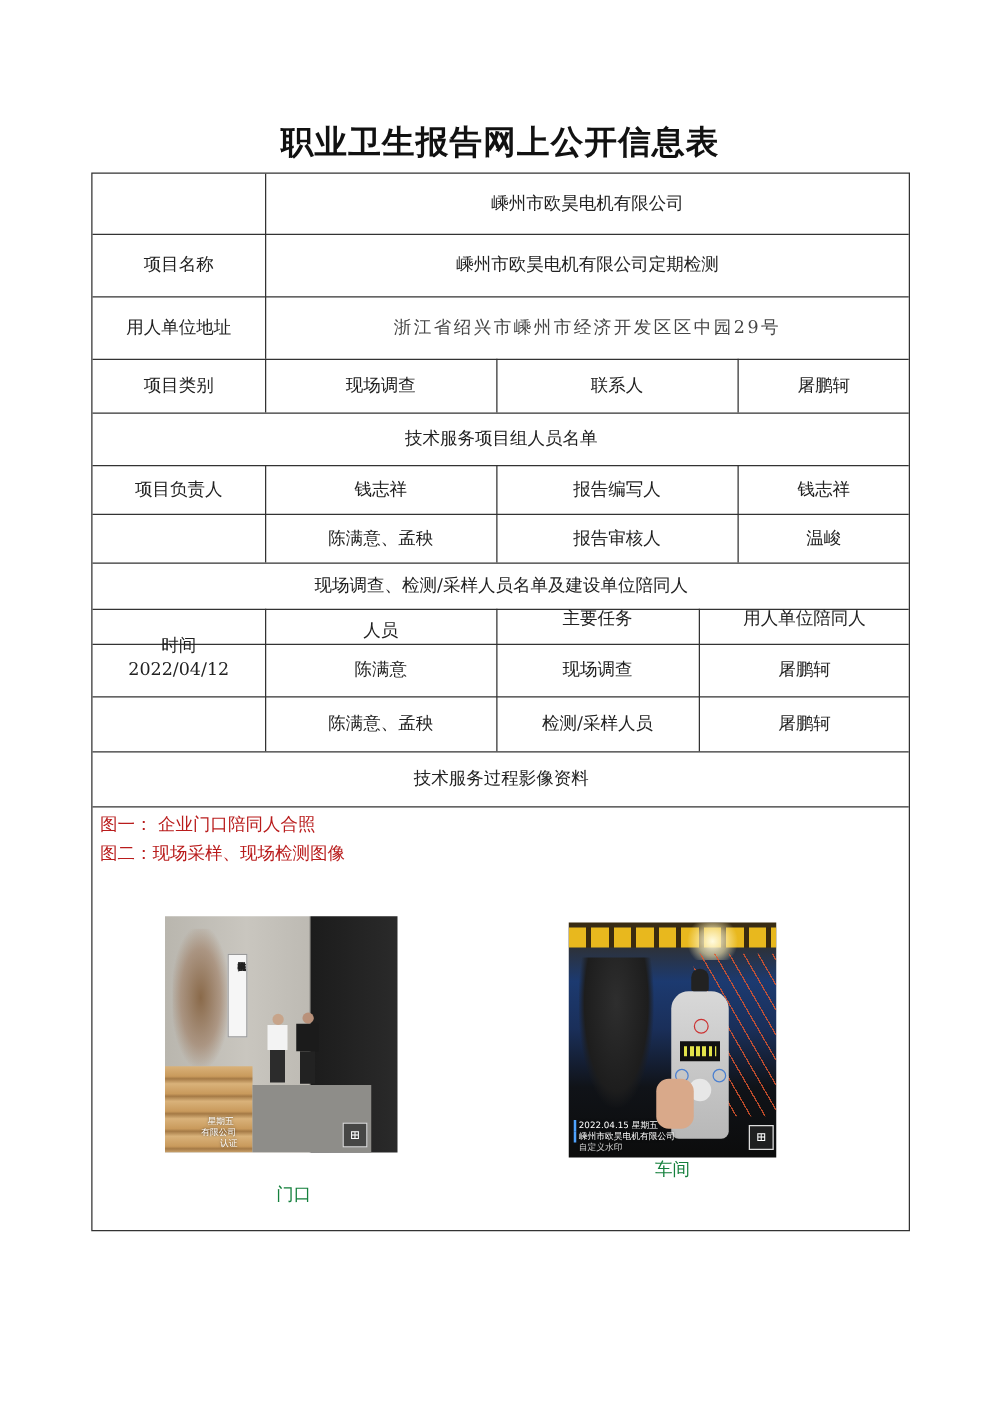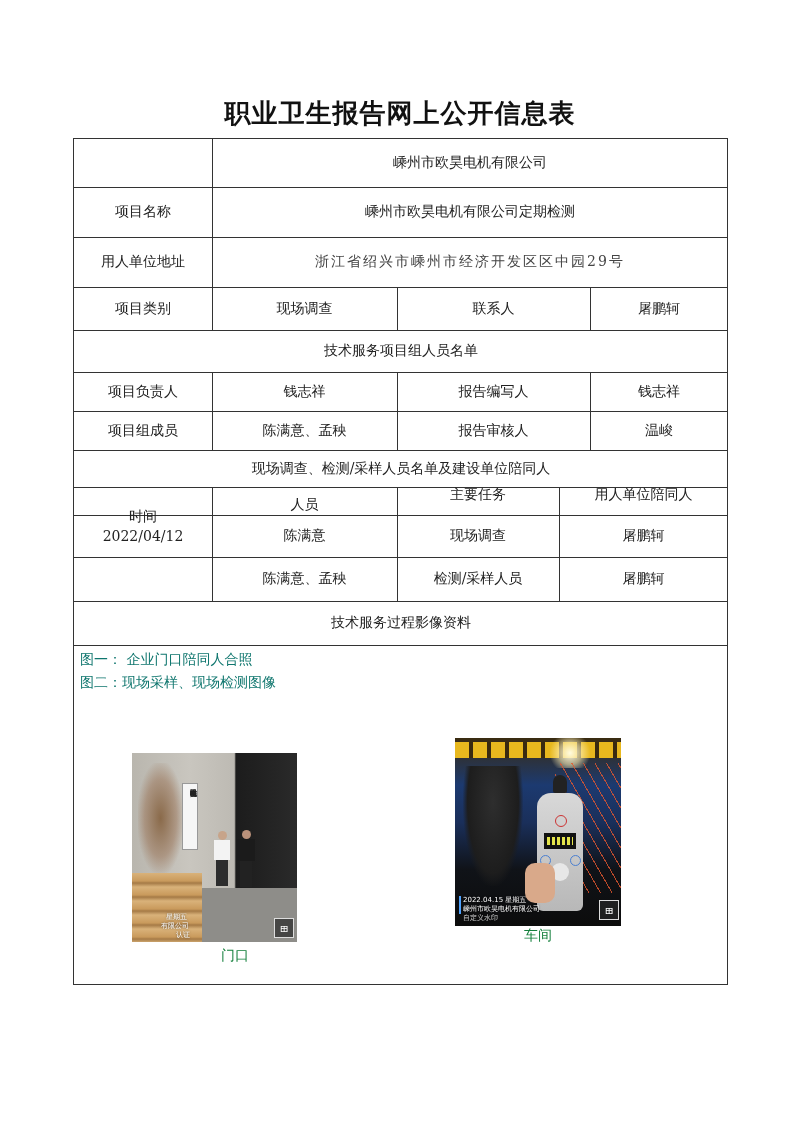--- a/index.html
+++ b/index.html
@@ -8,21 +8,21 @@
   .title { position:absolute; left:0; width:800px; top:96px; text-align:center;
            font-size:26px; font-weight:bold; letter-spacing:1px; color:#111;
            font-family:"DejaVu Sans","Liberation Sans",sans-serif; }
   .tbl { position:absolute; left:73px; top:138px; width:655px; height:847px;
          border:1.5px solid #333; box-sizing:border-box; }
   .hl { position:absolute; height:0; border-top:1.3px solid #333; }
   .vl { position:absolute; width:0; border-left:1.3px solid #333; }
   .cell { position:absolute; display:flex; align-items:center; justify-content:center;
           font-size:14px; color:#222; text-align:center; }
   .addr { letter-spacing:2px; color:#444; }
-  .note { position:absolute; left:6px; font-size:14px; color:#0f766e; }
+  .note { position:absolute; left:6px; font-size:14px; color:#b91c1c; }
   .photo { position:absolute; overflow:hidden; }
   .caption { position:absolute; font-size:14px; color:#15803d; text-align:center; width:80px; }
   .wm { position:absolute; font-family:"DejaVu Sans","Liberation Sans",sans-serif;
         color:#fff; font-size:7px; line-height:9px; white-space:nowrap;
         text-shadow:0 0 2px rgba(0,0,0,0.6); }
   .wm-btn { position:absolute; width:18px; height:18px; background:rgba(40,40,40,0.7);
             border:1px solid #ddd; color:#fff; font-size:10px; display:flex;
             align-items:center; justify-content:center; }
 </style>
 </head>
@@ -67,21 +67,20 @@
   <div class="cell" style="left:0;top:148px;width:138px;height:43px">项目类别</div>
   <div class="cell" style="left:138px;top:148px;width:185px;height:43px">现场调查</div>
   <div class="cell" style="left:323px;top:148px;width:193px;height:43px">联系人</div>
   <div class="cell" style="left:516px;top:148px;width:138px;height:43px">屠鹏轲</div>
 
   <div class="cell" style="left:0;top:191px;width:654px;height:42px">技术服务项目组人员名单</div>
   <div class="cell" style="left:0;top:233px;width:138px;height:39px">项目负责人</div>
   <div class="cell" style="left:138px;top:233px;width:185px;height:39px">钱志祥</div>
   <div class="cell" style="left:323px;top:233px;width:193px;height:39px">报告编写人</div>
   <div class="cell" style="left:516px;top:233px;width:138px;height:39px">钱志祥</div>
-  <div class="cell" style="left:0;top:272px;width:138px;height:39px">项目组成员</div>
   <div class="cell" style="left:138px;top:272px;width:185px;height:39px">陈满意、孟秧</div>
   <div class="cell" style="left:323px;top:272px;width:193px;height:39px">报告审核人</div>
   <div class="cell" style="left:516px;top:272px;width:138px;height:39px">温峻</div>
 
   <div class="cell" style="left:0;top:311px;width:654px;height:37px">现场调查、检测/采样人员名单及建设单位陪同人</div>
   <div class="cell" style="left:0;top:364px;width:138px;height:28px">时间</div>
   <div class="cell" style="left:138px;top:352px;width:185px;height:28px">人员</div>
   <div class="cell" style="left:323px;top:344px;width:162px;height:24px">主要任务</div>
   <div class="cell" style="left:485px;top:344px;width:169px;height:24px">用人单位陪同人</div>
 
@@ -91,21 +90,21 @@
   <div class="cell" style="left:485px;top:376px;width:169px;height:42px">屠鹏轲</div>
 
   <div class="cell" style="left:138px;top:418px;width:185px;height:44px">陈满意、孟秧</div>
   <div class="cell" style="left:323px;top:418px;width:162px;height:44px">检测/采样人员</div>
   <div class="cell" style="left:485px;top:418px;width:169px;height:44px">屠鹏轲</div>
 
   <div class="cell" style="left:0;top:462px;width:654px;height:44px">技术服务过程影像资料</div>
   <div class="note" style="top:512px">图一：  企业门口陪同人合照</div>
   <div class="note" style="top:535px">图二：现场采样、现场检测图像</div>
 
-  <div class="photo" style="left:58px;top:594px;width:165px;height:189px;background:linear-gradient(90deg,#b9b6ae 0%,#c9c6bf 35%,#bdbab3 62%,#1c1c1c 63%,#2a2a2a 100%);margin-top:20px;">
+  <div class="photo" style="left:58px;top:594px;width:186px;height:189px;background:linear-gradient(90deg,#b9b6ae 0%,#c9c6bf 35%,#bdbab3 62%,#1c1c1c 63%,#2a2a2a 100%);">
     <div style="position:absolute;left:6px;top:10px;width:45px;height:110px;background:radial-gradient(ellipse at 50% 50%,#8a6a4a 0%,rgba(150,110,80,0.5) 50%,transparent 75%);"></div>
     <div style="position:absolute;left:50px;top:30px;width:14px;height:65px;background:#f6f6f6;border:1px solid #999;font-size:7px;line-height:8px;color:#222;writing-mode:vertical-rl;overflow:hidden;">嵊州市欧昊电机有限公司</div>
     <div style="position:absolute;left:82px;top:78px;width:16px;height:58px;">
       <div style="width:9px;height:9px;border-radius:50%;background:#c7a48a;margin:0 auto;"></div>
       <div style="width:16px;height:20px;background:#f3f3f3;"></div>
       <div style="width:12px;height:26px;background:#2c2c2c;margin:0 auto;"></div>
     </div>
     <div style="position:absolute;left:105px;top:77px;width:18px;height:60px;">
       <div style="width:9px;height:9px;border-radius:50%;background:#b9917a;margin:0 auto;"></div>
       <div style="width:18px;height:22px;background:#1b1b1b;"></div>

